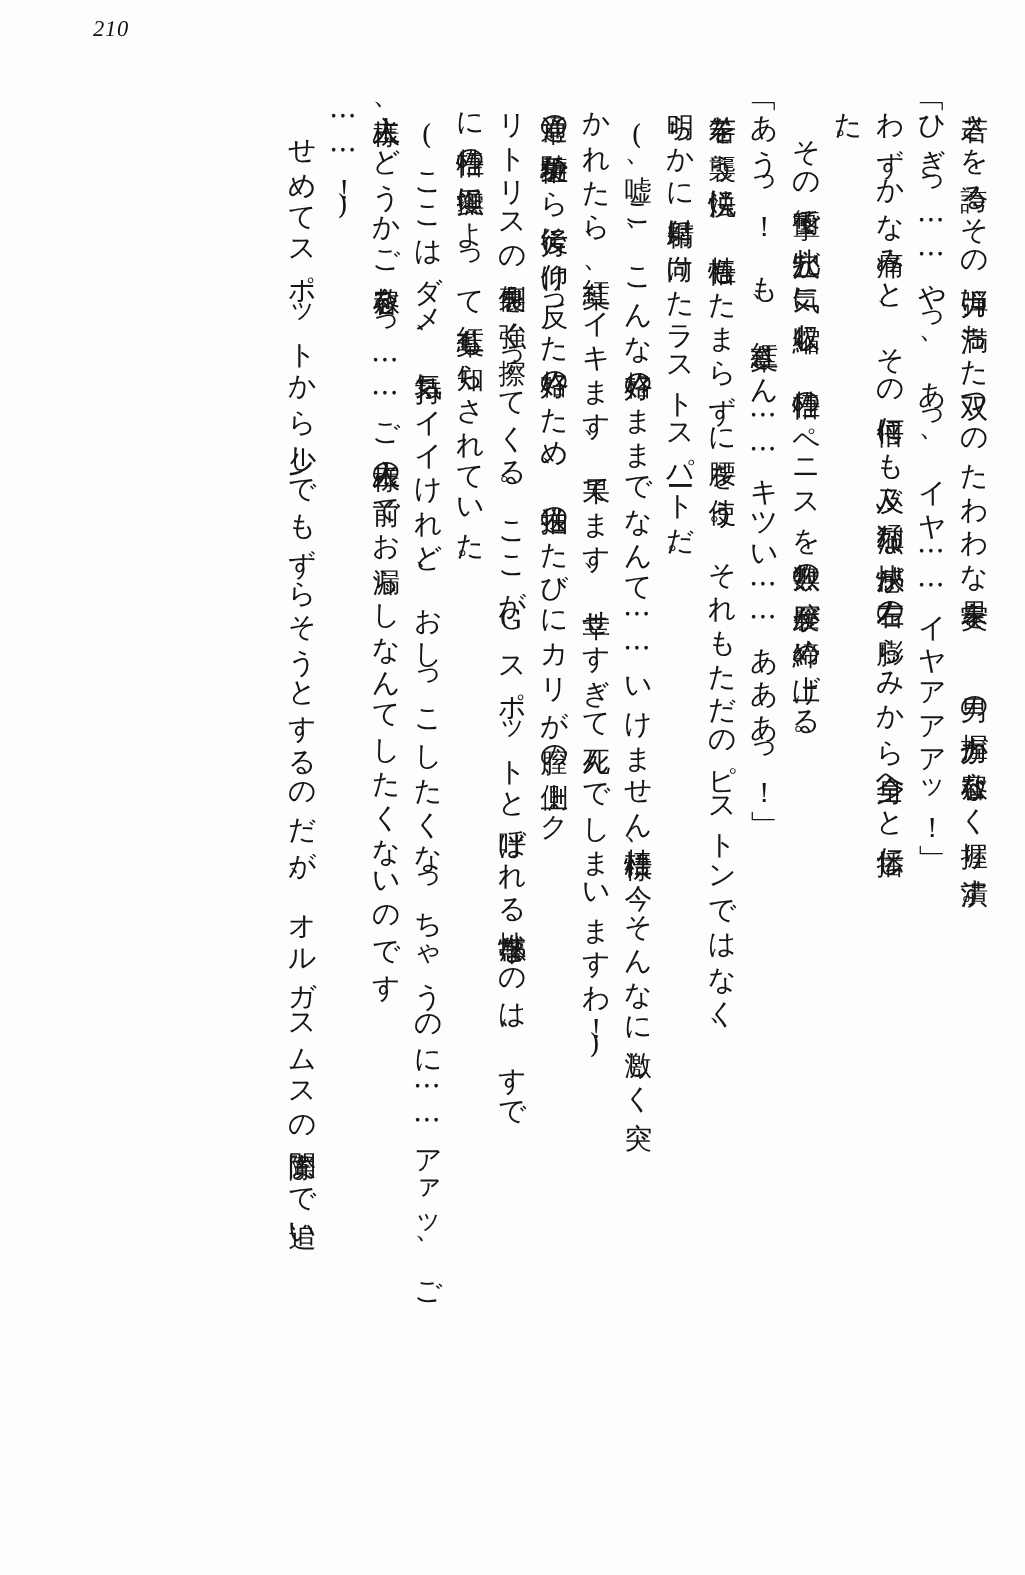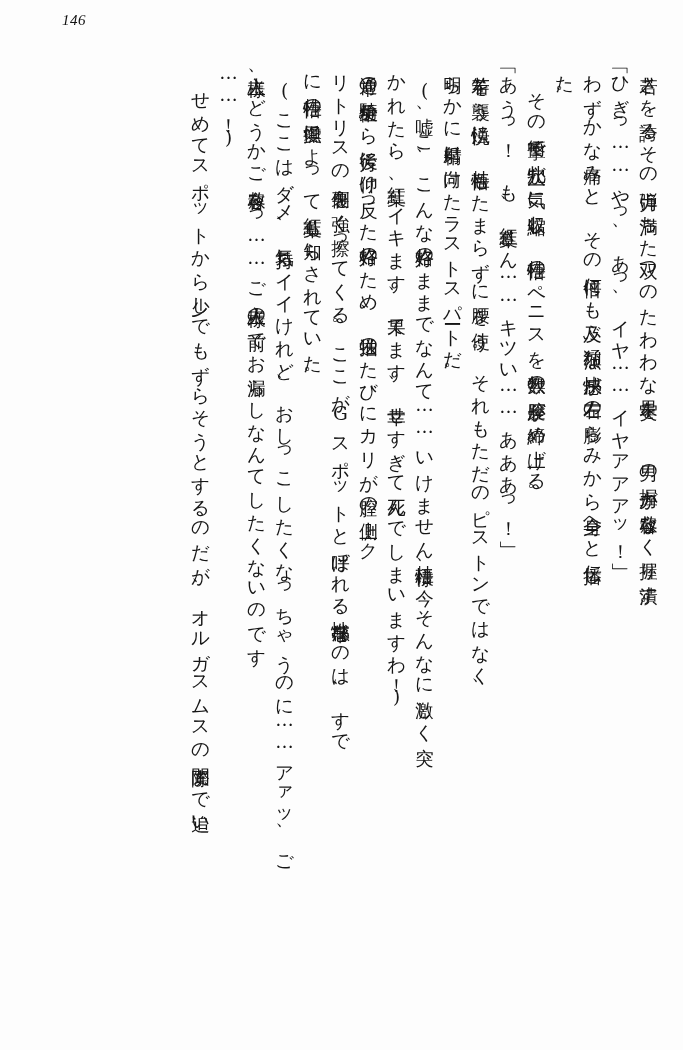--- a/index.html
+++ b/index.html
@@ -57,21 +57,21 @@
   .vline.indent {
     padding-top: 18px;
     box-sizing: border-box;
   }
 </style>
 </head>
 <body>
 
 <div class="page">
 
-  <div class="page-number">146</div>
+  <div class="page-number">210</div>
 
   <div class="body-text">
     <div class="vline">若さを誇るその弾力に満ちた双つのたわわな果実を、　男の握力が容赦なく握り潰す。</div>
     <div class="vline">「ひぎっ……やっ、あっ、イヤ……イヤアアアッ！」</div>
     <div class="vline">わずかな痛みと、その何倍にも及ぶ猛烈な快感が左右の膨らみから全身へと伝播し</div>
     <div class="vline">た。</div>
     <div class="vline indent">その衝撃で牝穴が一気に収縮し、桂悟のペニスを無数の膣襞が締め上げる。</div>
     <div class="vline">「あうっ！　も、紅葉さん……キツい……あああっ！」</div>
     <div class="vline">若竿を襲う法悦に、桂悟もたまらずに腰を使う。それもただのピストンではなく、</div>
     <div class="vline">明らかに射精に向けたラストスパートだ。</div>

